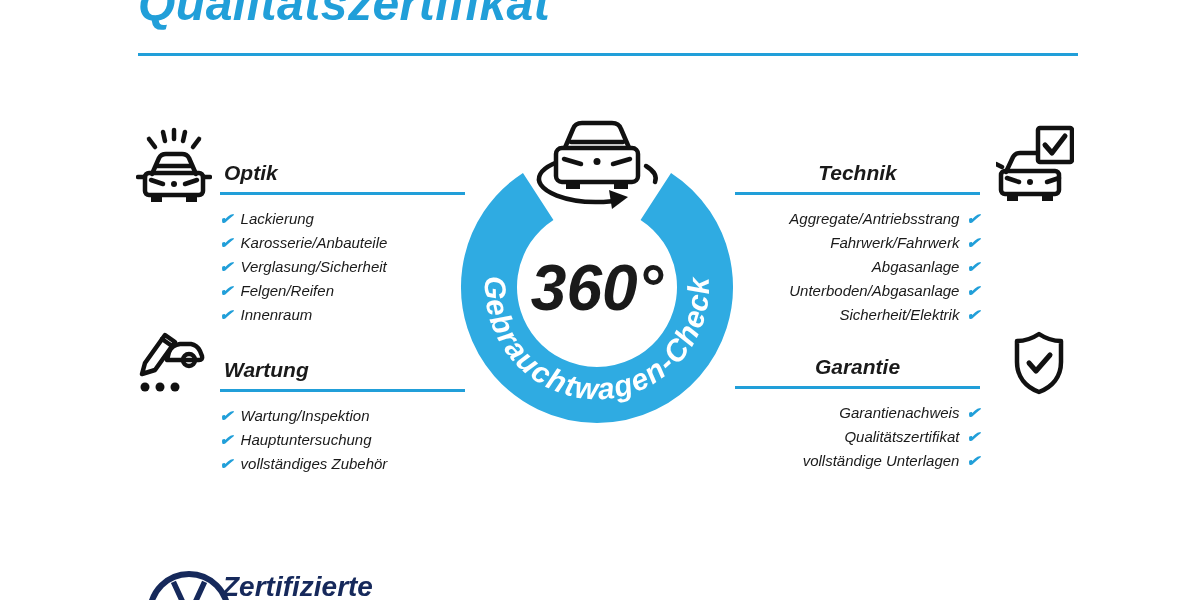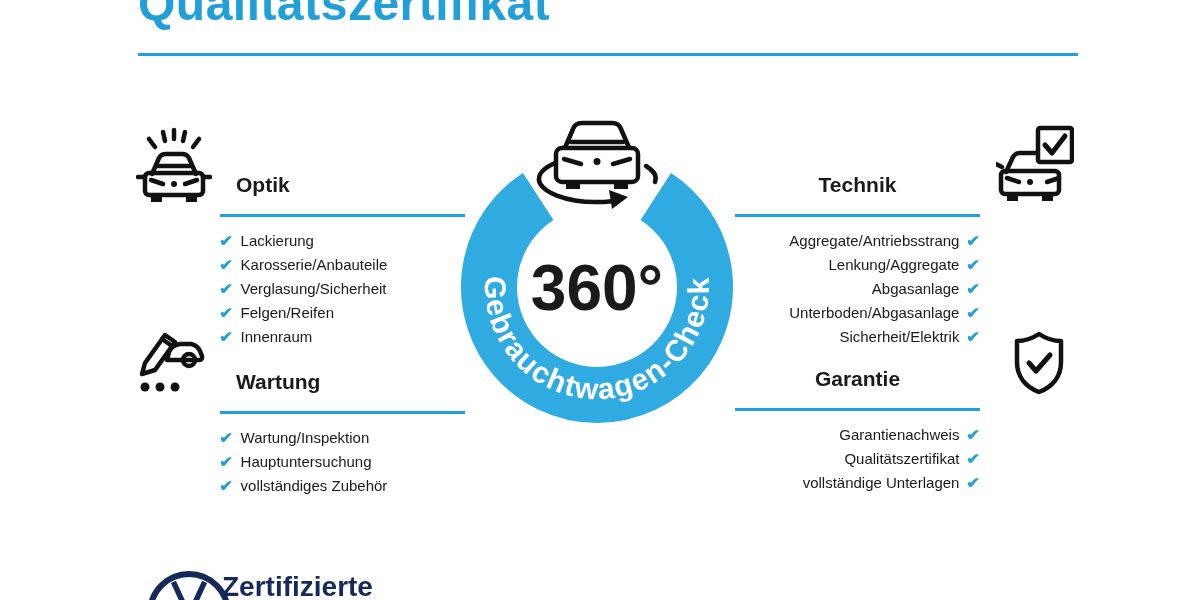--- a/index.html
+++ b/index.html
@@ -1,34 +1,35 @@
 <!DOCTYPE html>
 <html style="--blue: #219fd9; --ring: #2fabe2; --navy: #16295b; --ink: #111111;"><head>
 <meta charset="utf-8">
 <style>
   html,body { margin:0; padding:0; background:#fff; }
   .page {
     position:relative; width:1200px; height:600px; overflow:hidden;
     background:#ffffff; font-family:"Liberation Sans", sans-serif;
     color:#1a1a1a;
+    font-style:italic;
   }
   
   .title {
     position:absolute; left:138px; top:-20px;
     font-size:48px; font-weight:bold; line-height:1;
     color:var(--blue,#219fd9); letter-spacing:.5px; white-space:nowrap;
   }
   .top-rule {
     position:absolute; left:138px; top:53px; width:940px; height:3px;
     background:var(--blue,#219fd9);
   }
   
   .section { position:absolute; width:245px; }
   .section h2 {
-    margin:16px; font-size:21px; font-weight:bold; color:#1a1a1a; line-height:26px;
+    margin:4px; font-size:21px; font-weight:bold; color:#1a1a1a; line-height:26px;
   }
   .section .rule { height:3px; background:var(--blue,#219fd9); margin-top:6px; }
   .checklist { list-style:none; margin:12px 0 0 0; padding:0; }
   .checklist li {
     display:flex; align-items:center; gap:8px;
     font-size:15px; line-height:24px; color:#1a1a1a; white-space:nowrap;
   }
   .check {
     color:var(--blue,#219fd9); font-weight:bold; font-size:15px;
     transform:scaleX(1.1); display:inline-block;
@@ -135,21 +136,21 @@
     <div class="rule"></div>
     <ul class="checklist">
 
         <li>
           <span class="check">✔</span>
           <span>Aggregate/Antriebsstrang</span>
         </li>
 
         <li>
           <span class="check">✔</span>
-          <span>Lenkung/Aggregate</span>
+          <span>Fahrwerk/Fahrwerk</span>
         </li>
 
         <li>
           <span class="check">✔</span>
           <span>Abgasanlage</span>
         </li>
 
         <li>
           <span class="check">✔</span>
           <span>Unterboden/Abgasanlage</span>

